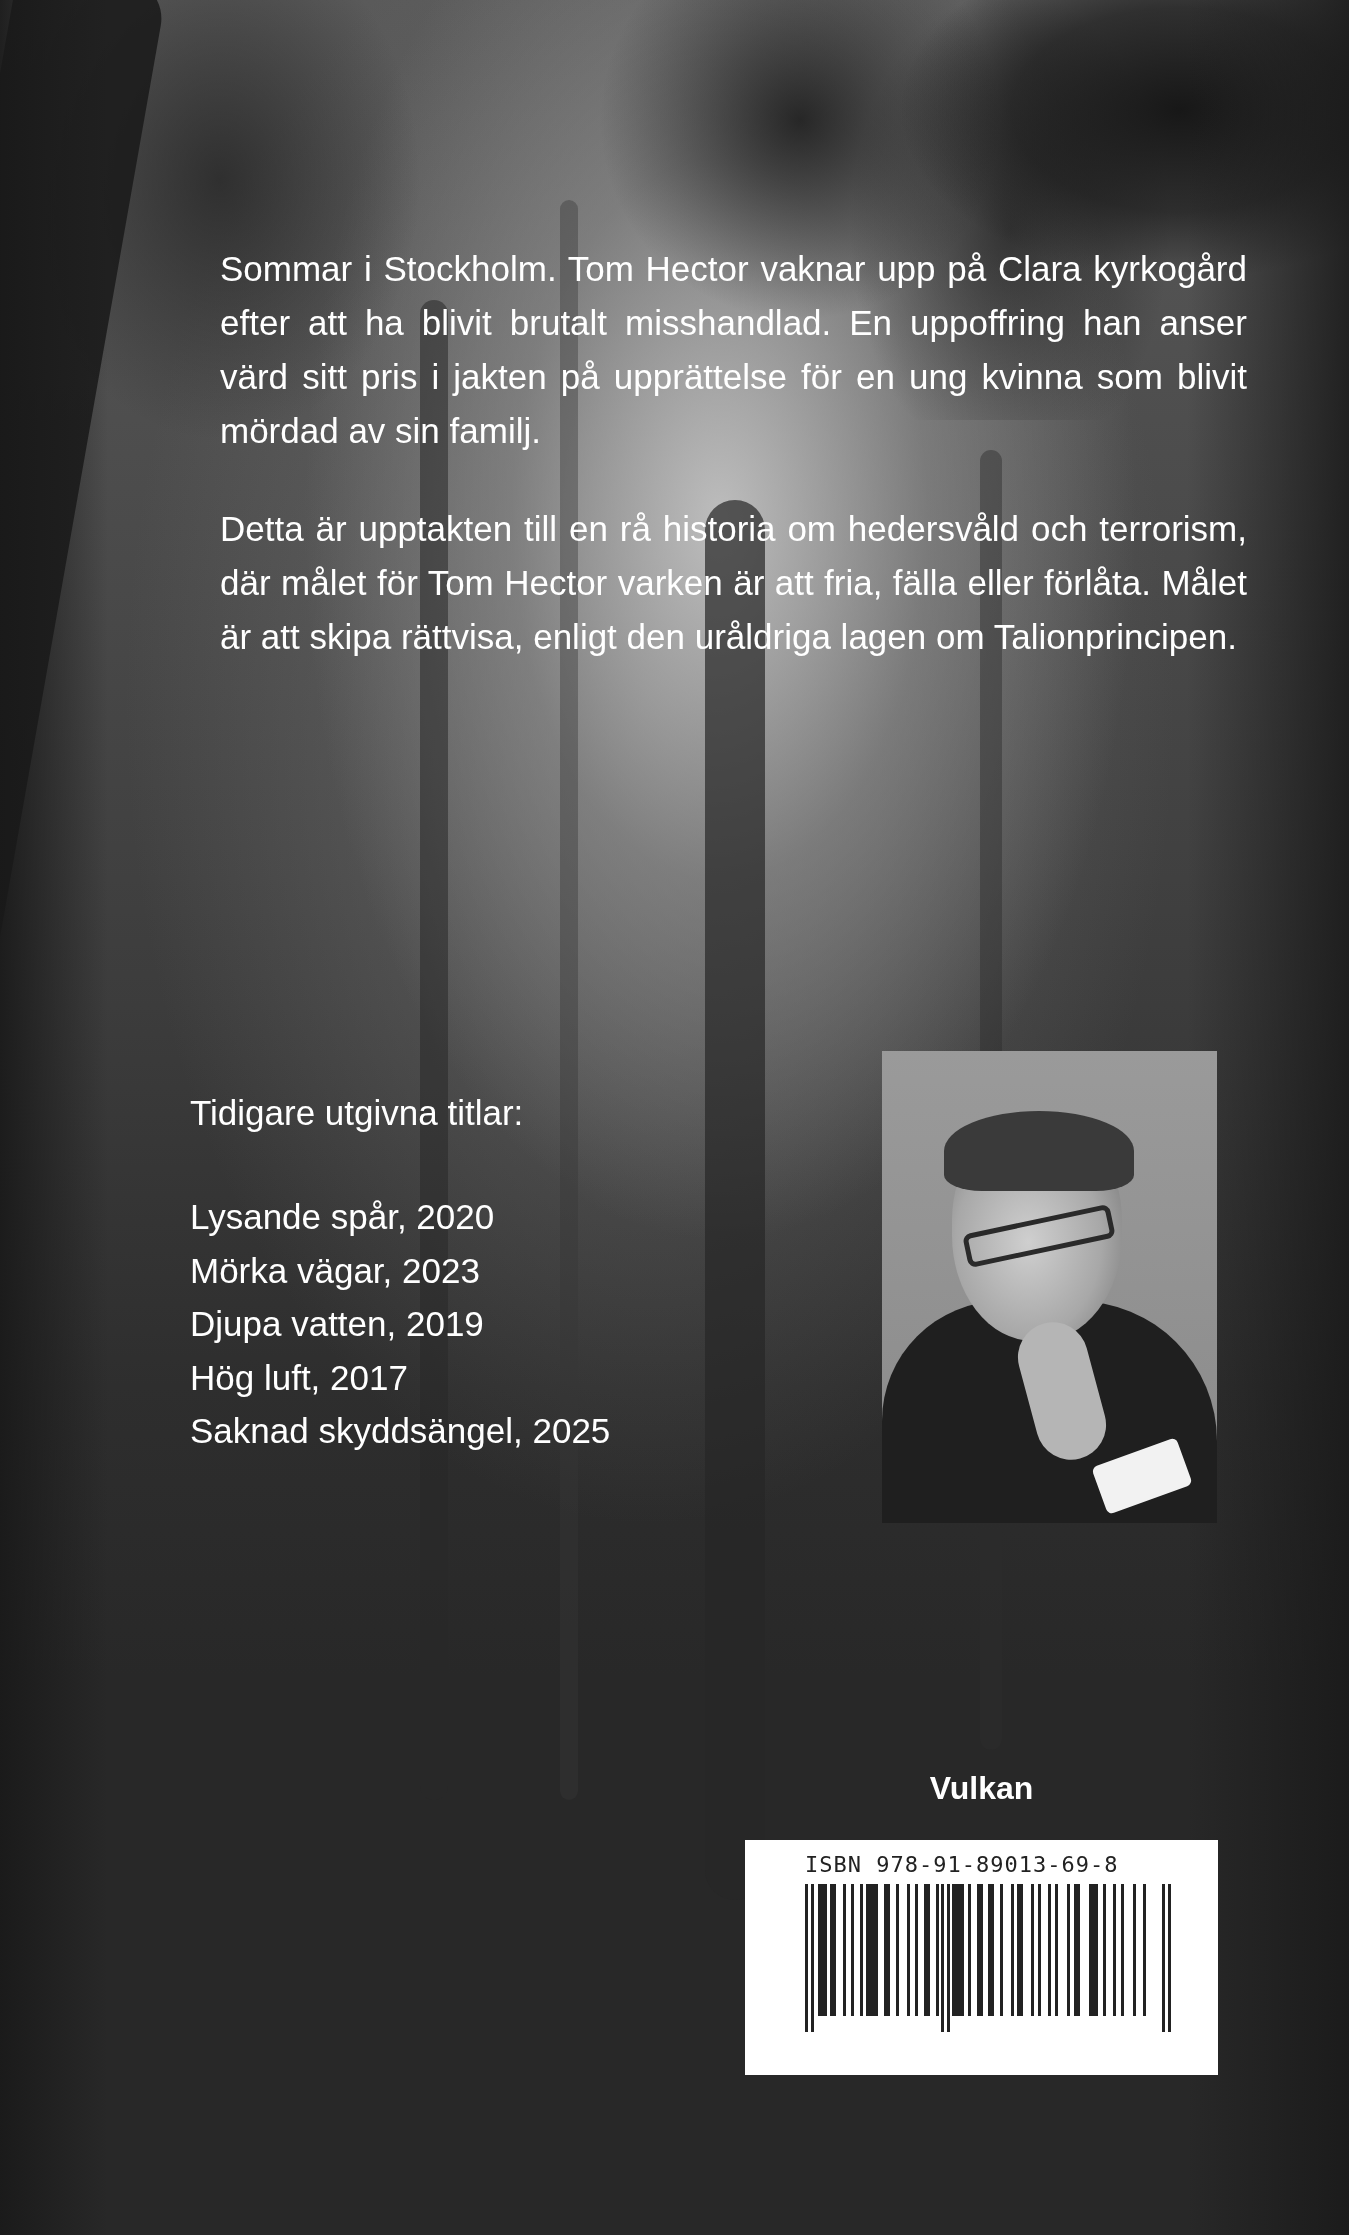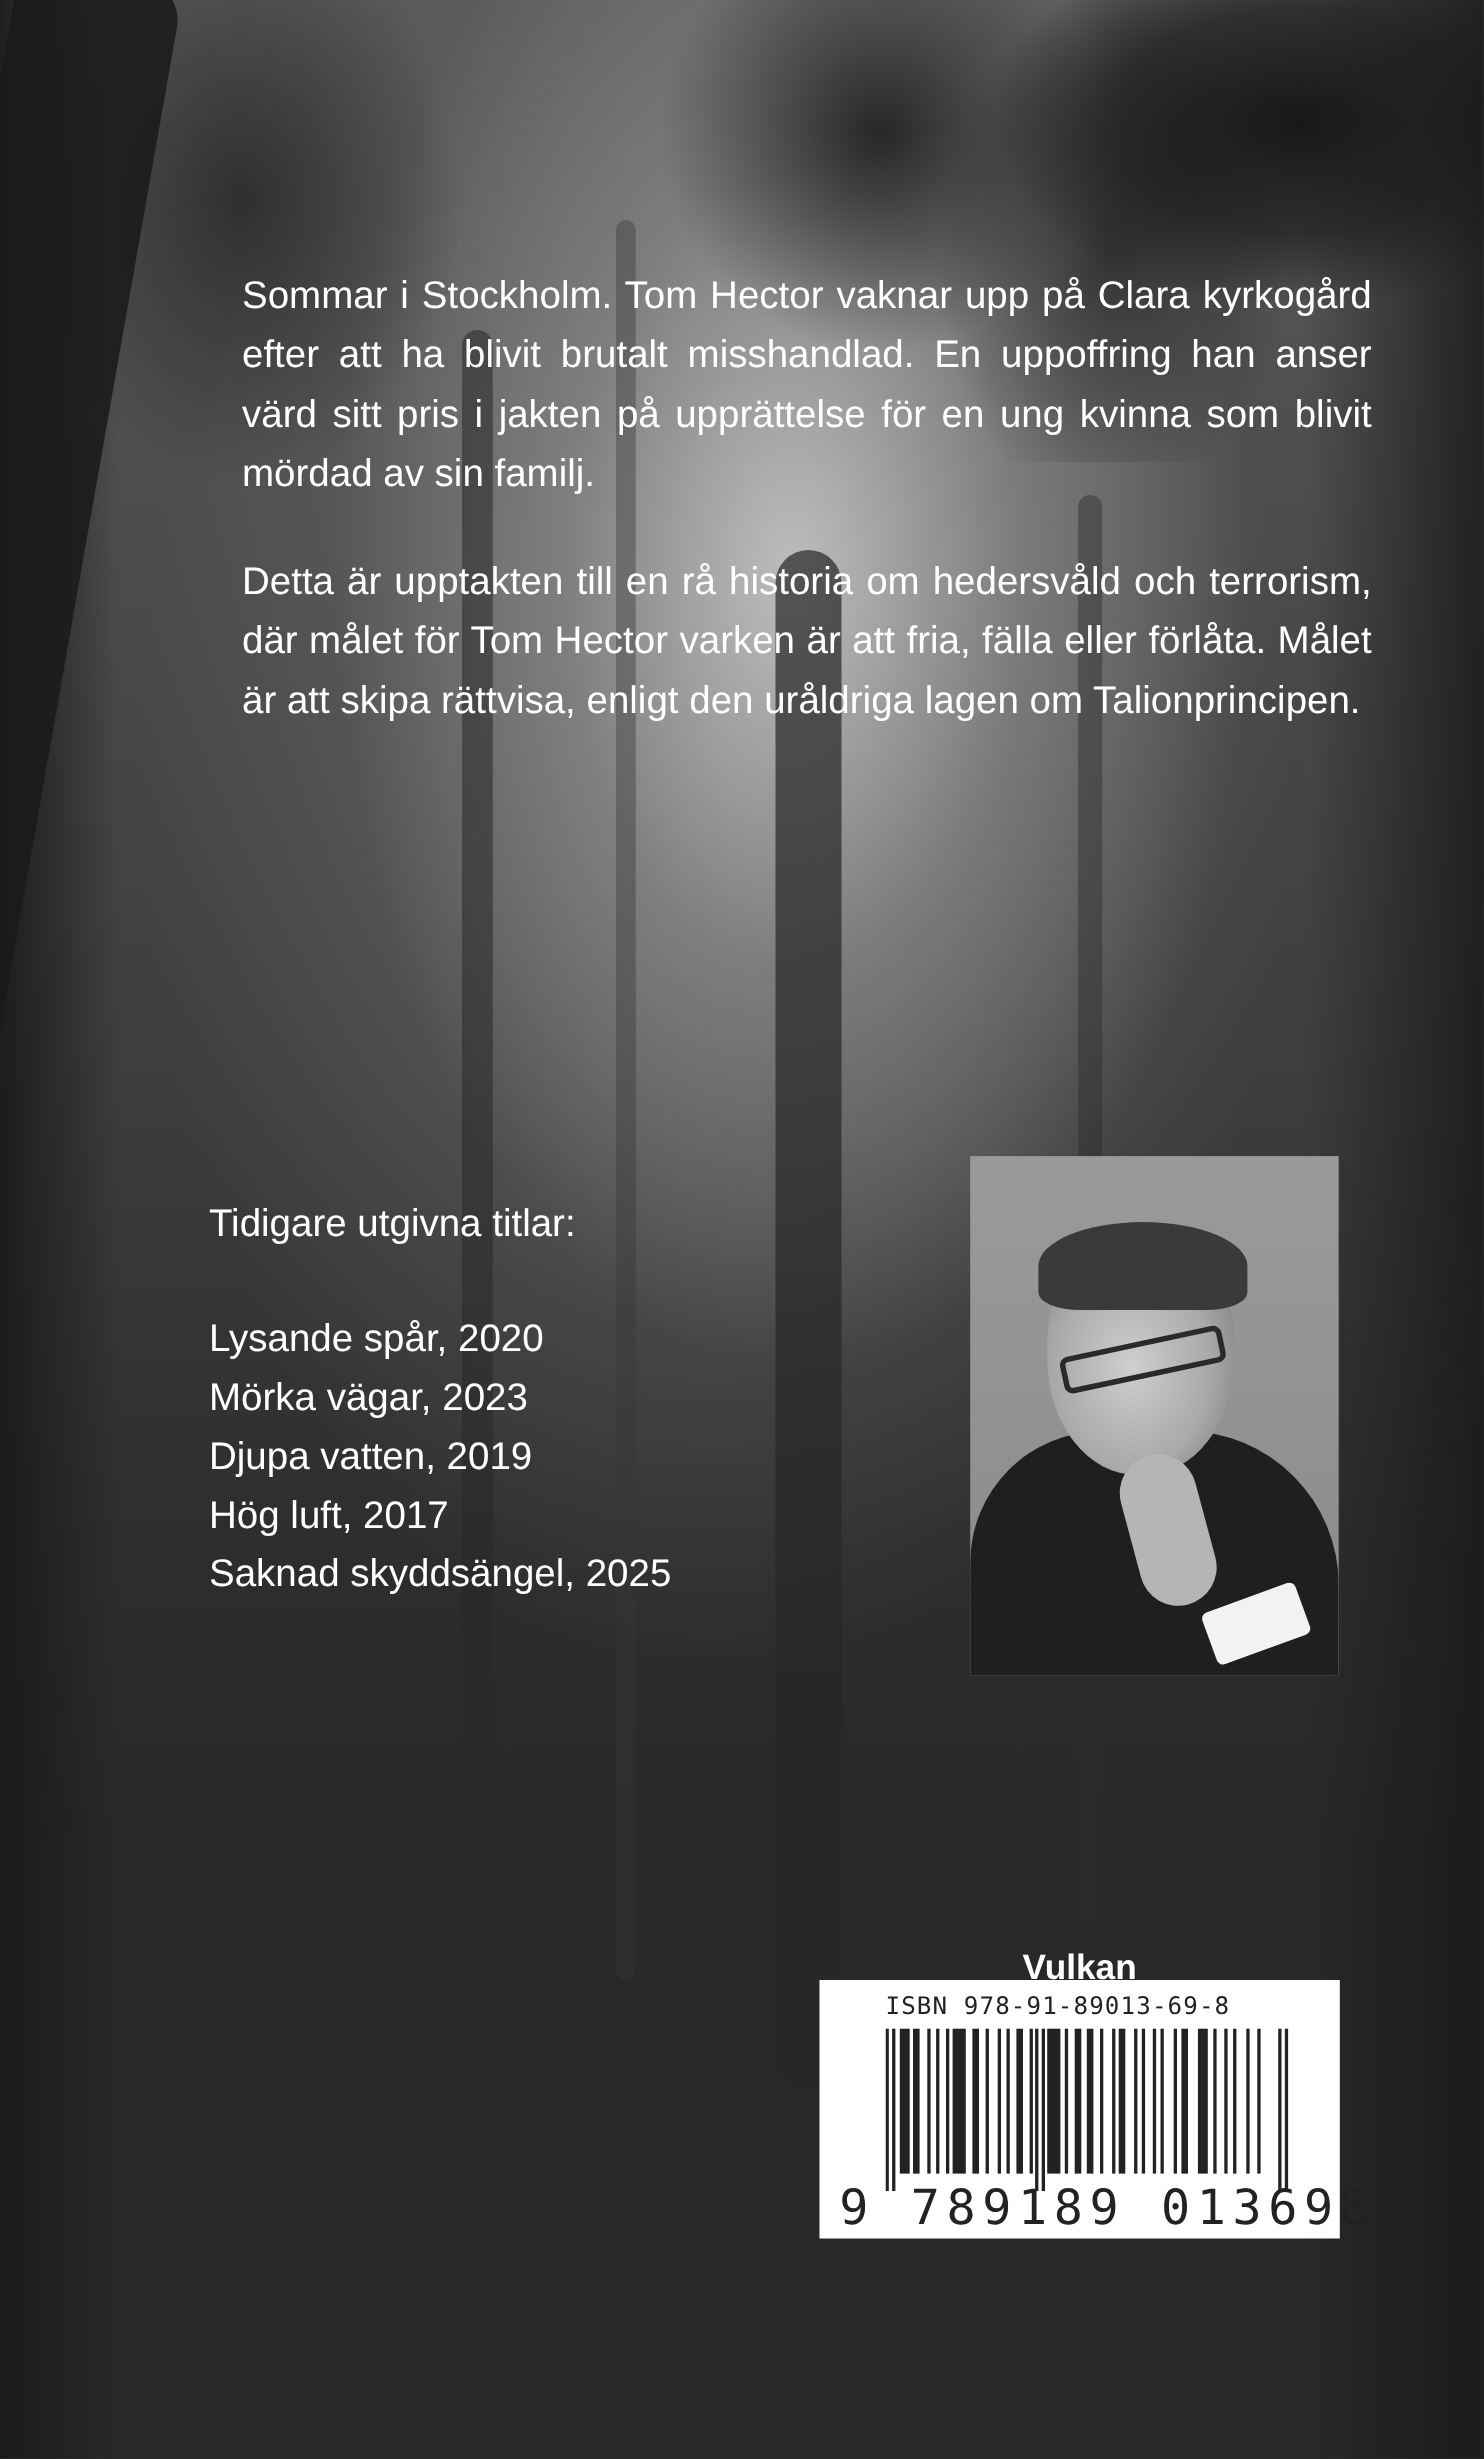--- a/index.html
+++ b/index.html
@@ -170,21 +170,21 @@
       top: 1770px;
       width: 473px;
       text-align: center;
       color: #ffffff;
       font-size: 32px;
       font-weight: bold;
     }
     .barcode-box {
       position: absolute;
       left: 745px;
-      top: 1800px;
+      top: 1840px;
       width: 473px;
       height: 235px;
       background: #ffffff;
     }
     .isbn-text {
       position: absolute;
       left: 60px;
       top: 12px;
       font-family: "DejaVu Sans Mono", monospace;
       font-size: 22px;
@@ -284,15 +284,14 @@
         <rect x="284" y="0" width="9" height="132"></rect>
         <rect x="298" y="0" width="3" height="132"></rect>
         <rect x="308" y="0" width="3" height="132"></rect>
         <rect x="316" y="0" width="3" height="132"></rect>
         <rect x="328" y="0" width="3" height="132"></rect>
         <rect x="338" y="0" width="3" height="132"></rect>
         <rect x="357" y="0" width="3" height="148"></rect>
         <rect x="363" y="0" width="3" height="148"></rect>
       </g>
     </svg>
-    <div class="digits">9 789189 013698</div>
   </div>
 </div>
 
 </body></html>

